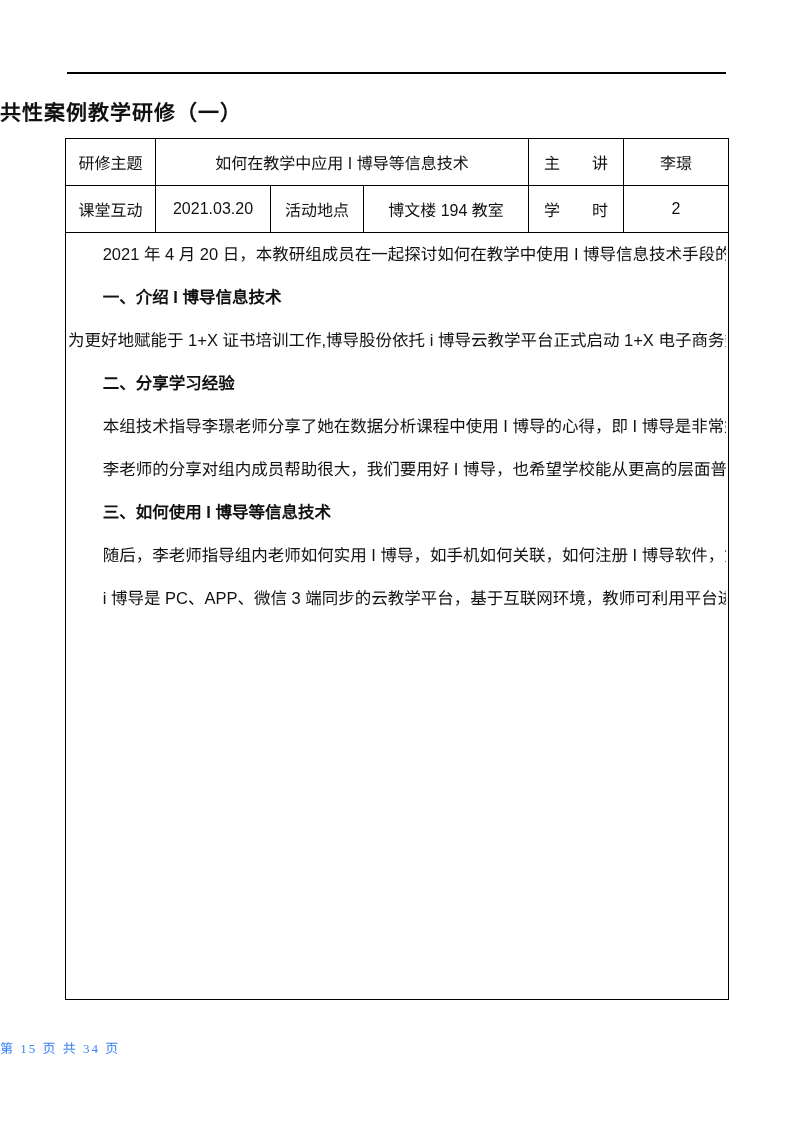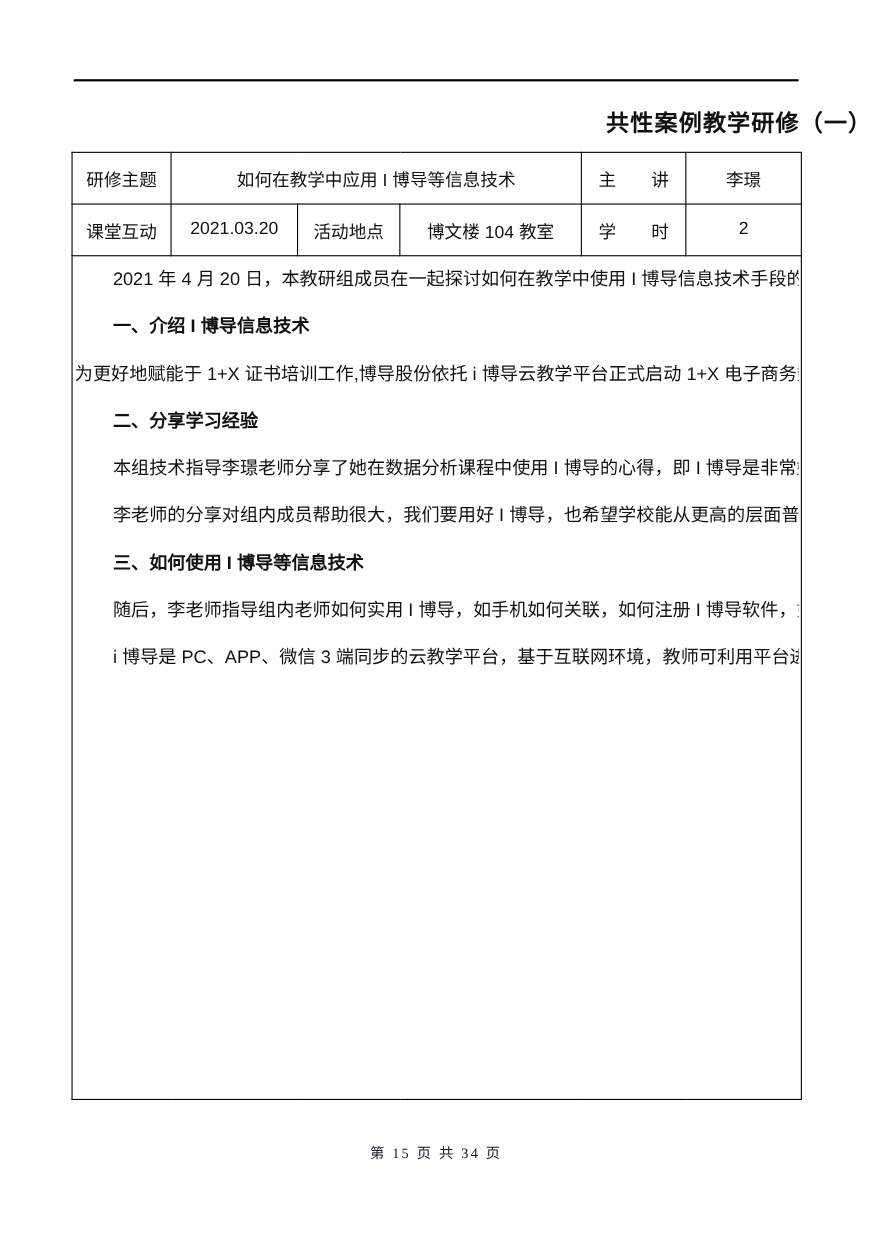--- a/index.html
+++ b/index.html
@@ -22,21 +22,21 @@
     top: 72px;
     left: 67px;
     width: 659px;
     border-top: 2.5px solid #000000;
   }
   .doc-title {
     position: absolute;
     top: 96px;
     left: 0;
     width: 100%;
-    text-align: right;
+    text-align: left;
     font-family: "Liberation Sans", sans-serif;
     font-weight: bold;
     font-size: 21px;
     line-height: 34px;
     letter-spacing: 1px;
   }
   table.info-table {
     position: absolute;
     top: 138px;
     left: 65px;
@@ -83,24 +83,24 @@
     margin: 0;
     font-weight: bold;
     text-indent: 2.1em;
     font-family: Liberation Sans, sans-serif;
   }
   .footer {
     position: absolute;
     top: 1038px;
     left: 0;
     width: 100%;
-    text-align: center;
+    text-align: left;
     font-size: 13px;
     letter-spacing: 2px;
-    color: #0f172a;
+    color: #3b82f6;
   }
 </style>
 </head>
 <body>
 
 <div class="page">
 
   <div class="top-rule"></div>
 
   <div class="doc-title">共性案例教学研修（一）</div>
@@ -118,21 +118,21 @@
       <tr class="info-row">
         <td>研修主题</td>
         <td colspan="3">如何在教学中应用 I 博导等信息技术</td>
         <td>主　　讲</td>
         <td>李璟</td>
       </tr>
       <tr class="info-row">
         <td>课堂互动</td>
         <td>2021.03.20</td>
         <td>活动地点</td>
-        <td>博文楼 104 教室</td>
+        <td>博文楼 194 教室</td>
         <td>学　　时</td>
         <td>2</td>
       </tr>
       <tr>
         <td colspan="6" class="body-cell">
           <div class="body-content">
             <p class="para">2021 年 4 月 20 日，本教研组成员在一起探讨如何在教学中使用 I 博导信息技术手段的问题。</p>
             <p class="heading">一、介绍 I 博导信息技术</p>
             <p class="para noindent">为更好地赋能于 1+X 证书培训工作,博导股份依托 i 博导云教学平台正式启动 1+X 电子商务数据分析职业技能等级证书在线培训服务，各院校教师可登录 i 博导云教学平台下载相关课程资源并组织教学使用。</p>
             <p class="heading">二、分享学习经验</p>

